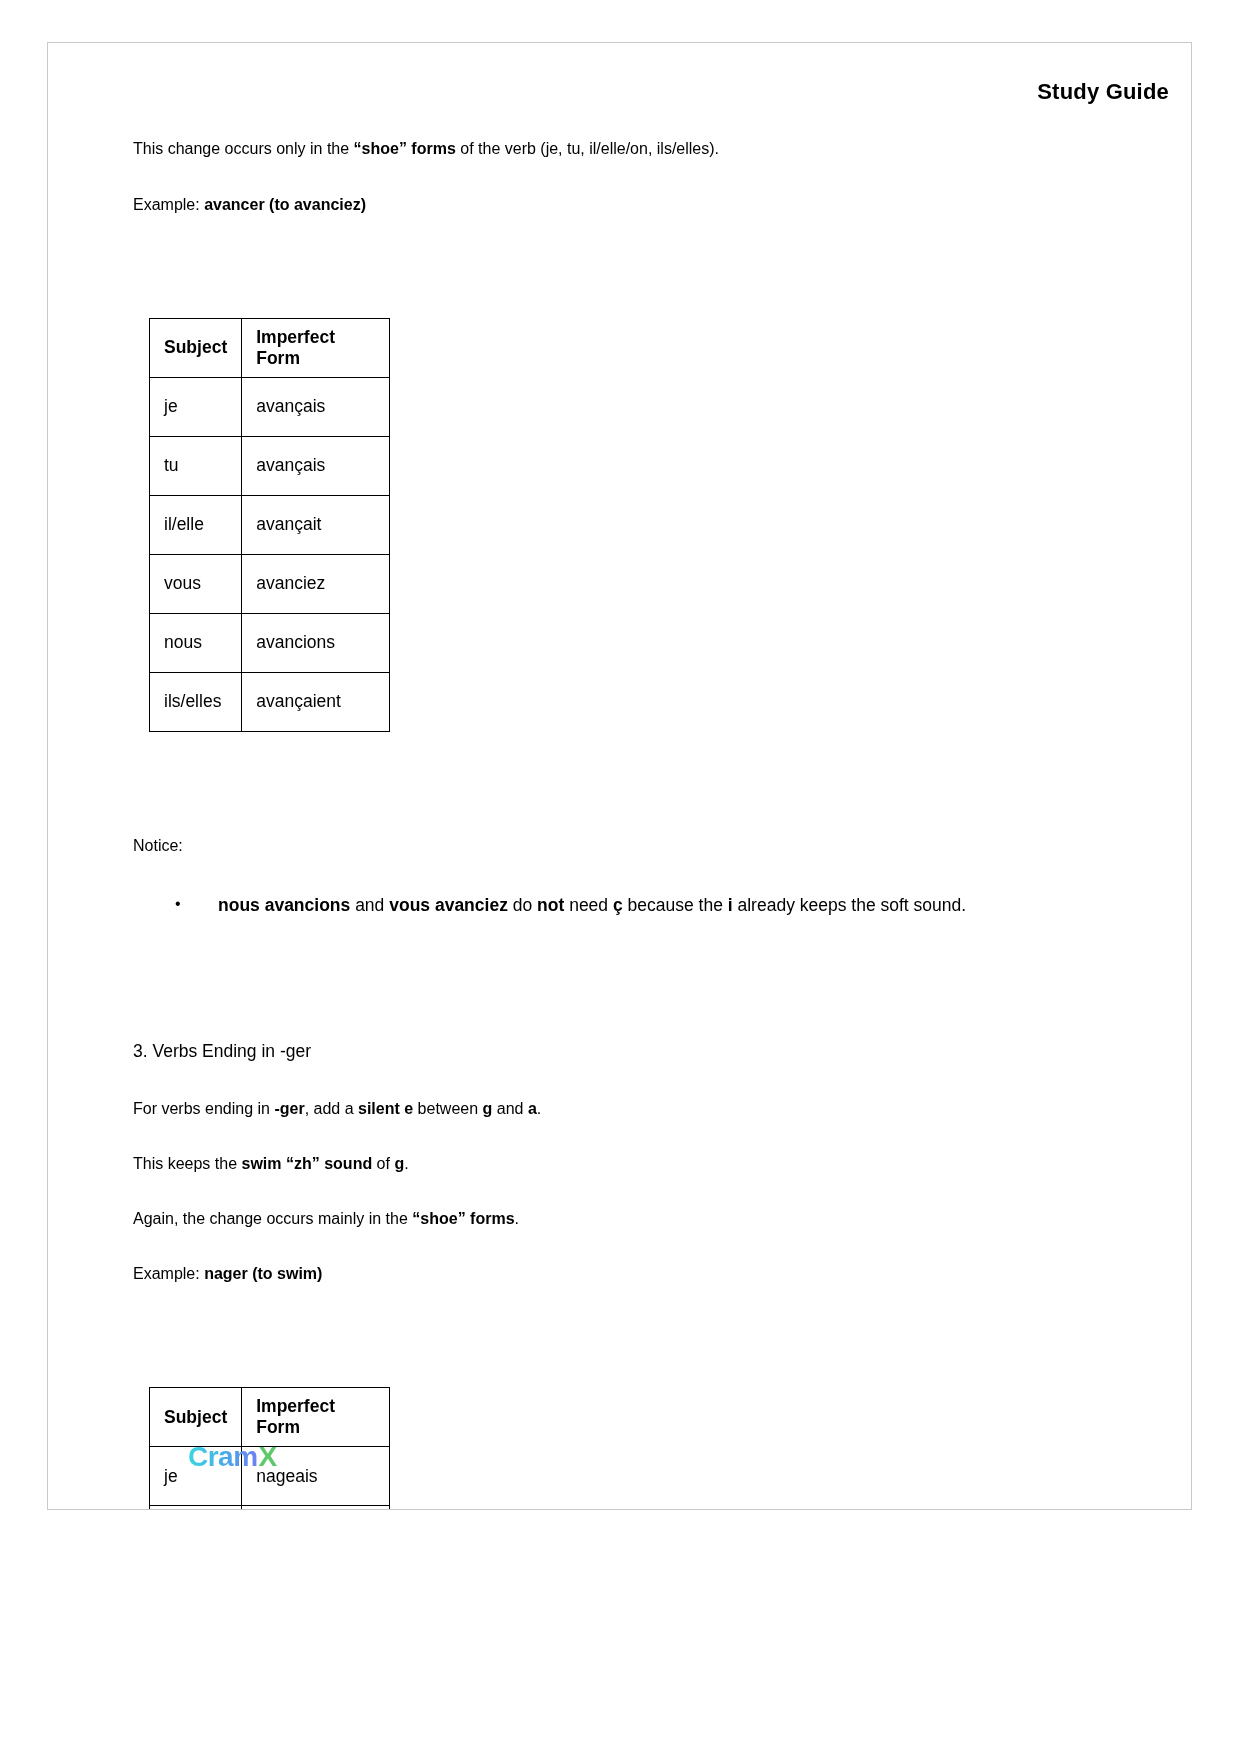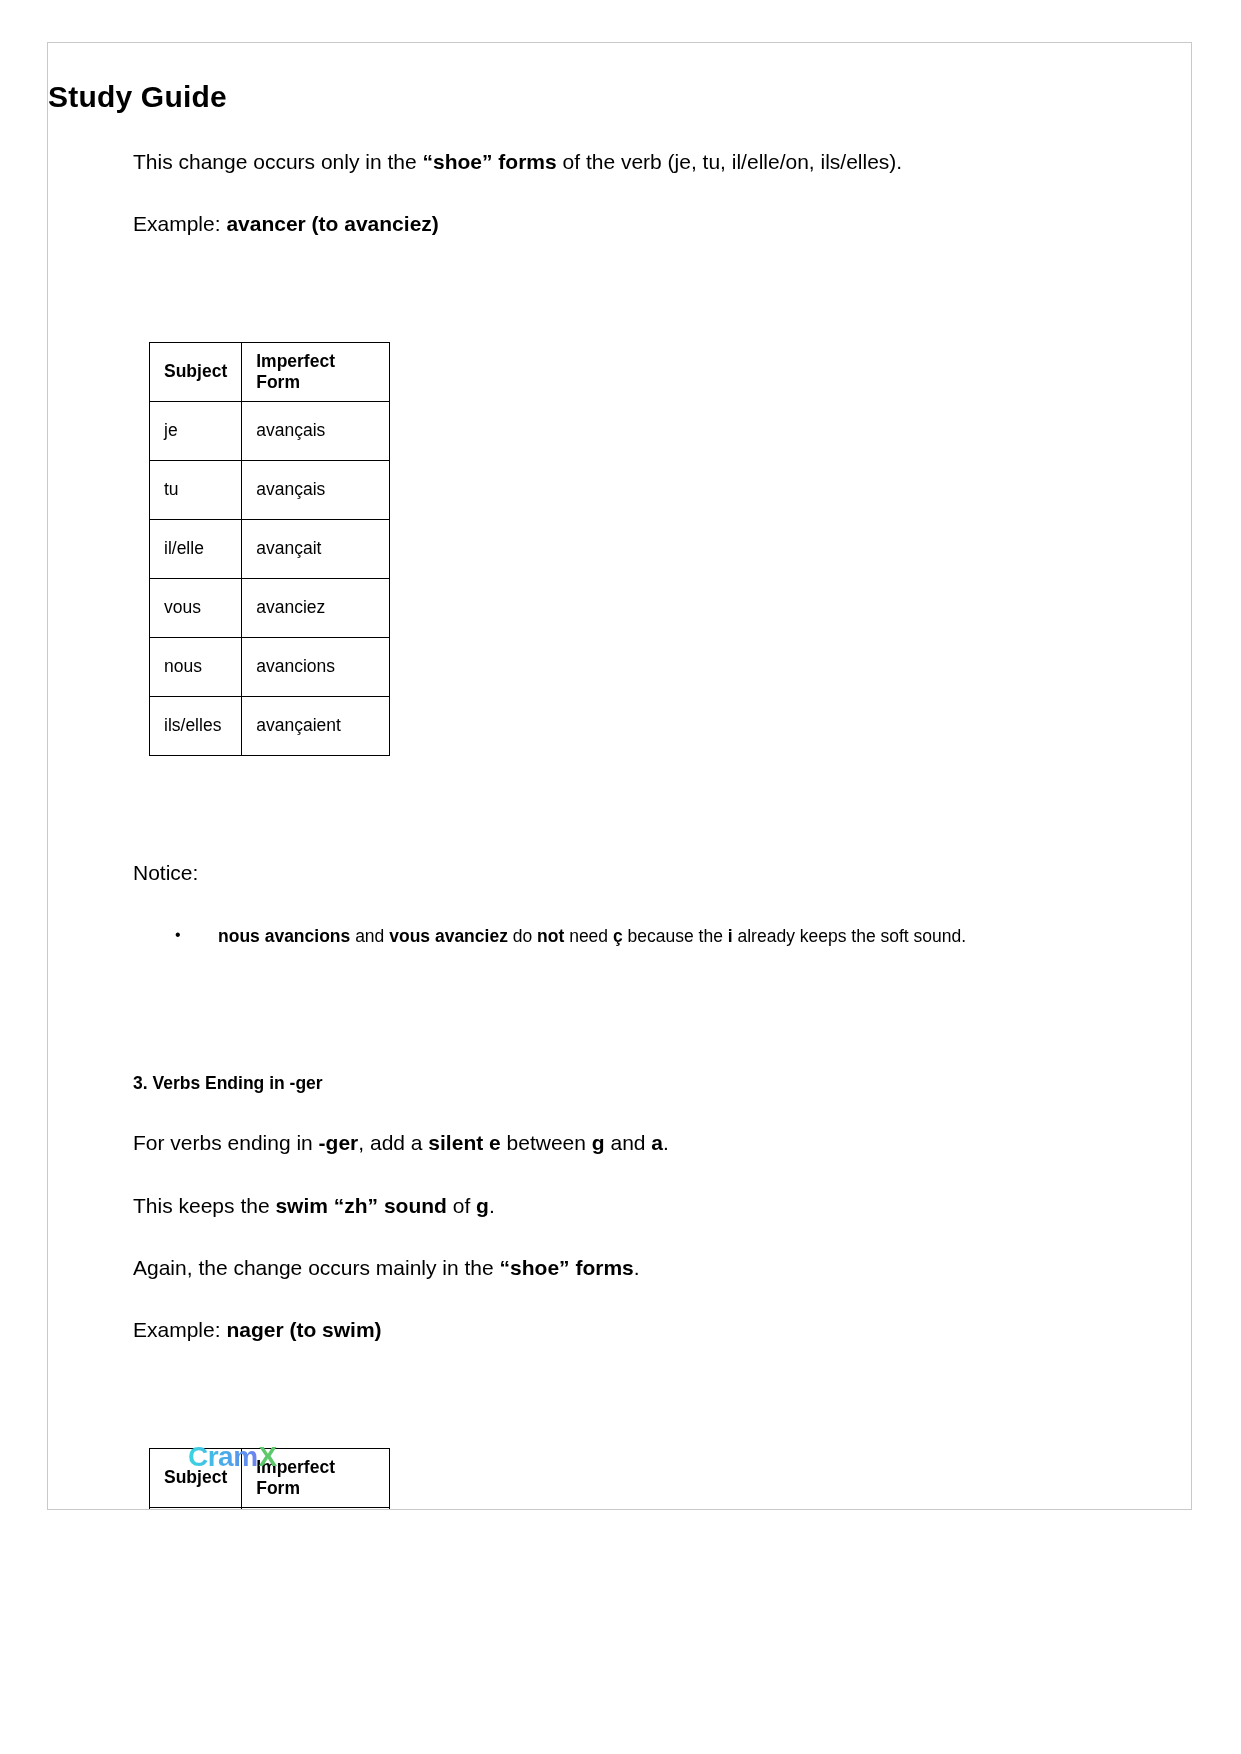--- a/index.html
+++ b/index.html
@@ -41,44 +41,44 @@
   .watermark svg { display: block; width: 100%; height: 100%; }
 
   .content {
     position: relative;
     z-index: 2;
     padding: 0 85px;
   }
 
   
   .doc-title {
-    text-align: left;
-    font-size: 30px;
+    text-align: right;
+    font-size: 22px;
     font-weight: bold;
     letter-spacing: 0.2px;
     margin: 0;
     padding: 36px 22px 0 0;
     line-height: 1.2;
   }
 
   
   p.body-line {
-    font-size: 21px;
+    font-size: 16px;
     line-height: 1.45;
     margin: 0;
     padding: 0;
   }
   .gap-sm { height: 32px; }
   .gap-xl { height: 86px; }
 
   b, strong { font-weight: bold; }
 
   h3.section-heading {
     font-size: 17.5px;
-    font-weight: bold;
+    font-weight: normal;
     margin: 0;
     padding: 0;
     line-height: 1.45;
   }
 
   
   table.conj {
     border-collapse: collapse;
     table-layout: fixed;
     margin: 16px;

